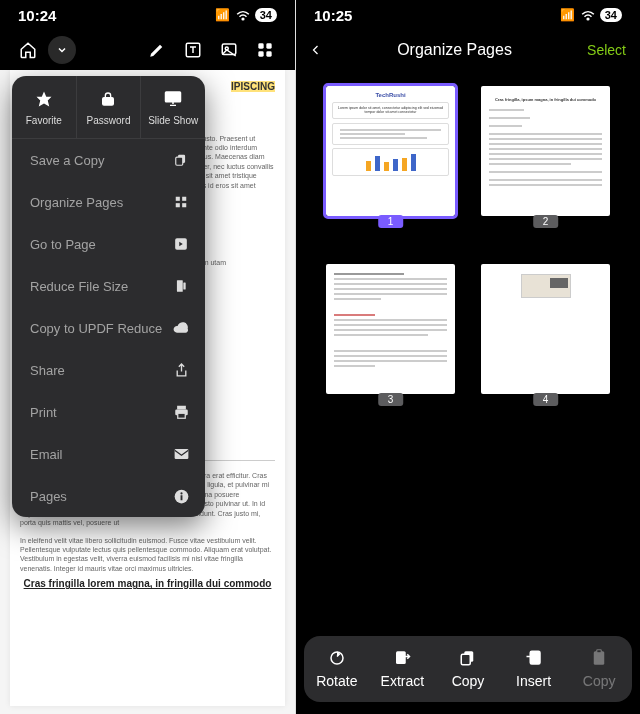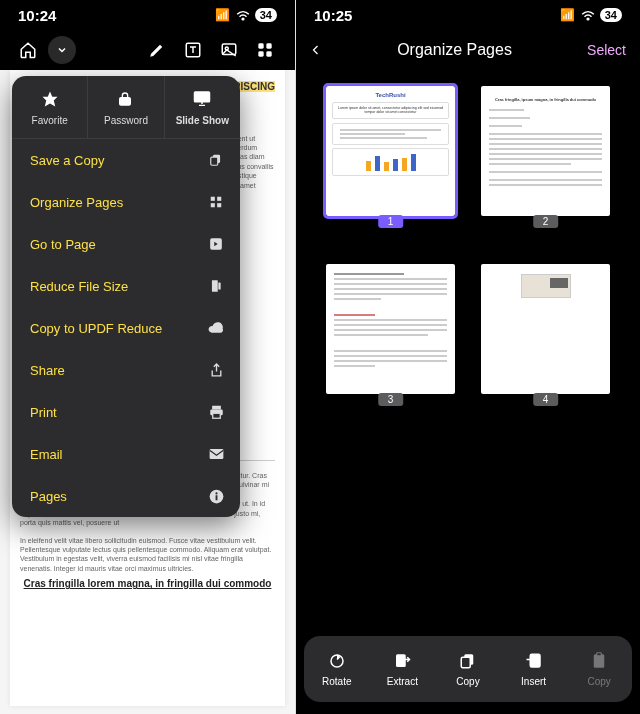--- a/index.html
+++ b/index.html
@@ -62,52 +62,52 @@
     background: #fff; padding: 10px; font-size: 7px; line-height: 1.35;
     color: #666;
     box-shadow: 0 0 6px rgba(0,0,0,.08);
   }
   .doc-page .hl { background: #ffe27a; display: inline; font-weight: 700; color: #333; font-size: 10px; text-transform: uppercase; }
   .doc-page .rule { height:1px; background:#ccc; margin:10px 0; }
   .doc-page .headline { font-size: 10px; font-weight: 700; color:#222; text-align:center; margin-top:4px; }
 
   
   .menu {
-    position: absolute; left: 12px; top: 76px; width: 228px;
+    position: absolute; left: 12px; top: 76px; width: 193px;
     background: #2c2c2e; border-radius: 14px; color: #fff;
     box-shadow: 0 10px 30px rgba(0,0,0,.5);
     overflow: hidden;
   }
   .menu::before {
     content:""; position:absolute; top:-7px; left:28px;
     border-left:8px solid transparent; border-right:8px solid transparent;
     border-bottom:8px solid #2c2c2e;
   }
   .menu-top {
     display: flex; border-bottom: 1px solid rgba(255,255,255,.08);
   }
   .menu-top-item {
     flex: 1; display: flex; flex-direction: column; align-items: center;
     padding: 14px 4px 12px; font-size: 10px; color: #ddd;
     border-right: 1px solid rgba(255,255,255,.08);
   }
-  .menu-top-item:last-child { border-right: 0; font-weight: bold; }
+  .menu-top-item:last-child { border-right: 0; }
   .menu-top-item .mi-icon { width: 18px; height: 18px; margin-bottom: 7px; color:#fff; }
   .menu-row {
     display: flex; align-items: center; justify-content: space-between;
-    padding: 13px 16px 13px 18px; font-size: 13px; color: #fde047;
+    padding: 13px 16px 13px 18px; font-size: 13px; color: #a3a3a3;
   }
   .menu-row .ri { width: 16px; height: 16px; color: #ddd; display:flex; align-items:center; justify-content:center; }
 
   
   .rtop {
     height: 40px; display: flex; align-items: center; padding: 0 14px; color: #fff;
   }
   .rtitle { flex: 1; text-align: center; font-size: 16px; font-weight: 500; }
-  .rselect { font-size: 14px; color: #f0abfc; }
+  .rselect { font-size: 14px; color: #84cc16; }
 
   .pages-grid {
     position: absolute; left: 0; right: 0; top: 80px; bottom: 78px;
     display: grid; grid-template-columns: 1fr 1fr; grid-auto-rows: 160px;
     gap: 18px 26px; padding: 6px 30px;
   }
   .page-thumb { position: relative; }
   .page-thumb .paper {
     width: 100%; height: 130px; background: #fff; border-radius: 2px;
     padding: 6px; font-size: 4px; line-height: 1.2; color: #888; overflow: hidden;
@@ -131,21 +131,21 @@
   .b3{background:#f5a623;height:45%} .b4{background:#3e66c9;height:65%}
   .b5{background:#f5a623;height:70%} .b6{background:#3e66c9;height:90%}
 
   
   .action-bar {
     position: absolute; left: 8px; right: 8px; bottom: 12px; height: 66px;
     background: #2c2c2e; border-radius: 16px; display: flex;
   }
   .action {
     flex:1; display:flex; flex-direction:column; align-items:center; justify-content:center;
-    color:#fff; font-size:10px; gap:6px;
+    color:#fff; font-size:14px; gap:6px;
   }
   .action.disabled { opacity:.35; }
   .action .ai { width:18px; height:18px; }
 
   svg { display:block; }
 </style>
 </head>
 <body>
 
 <div class="screen screen-left">

